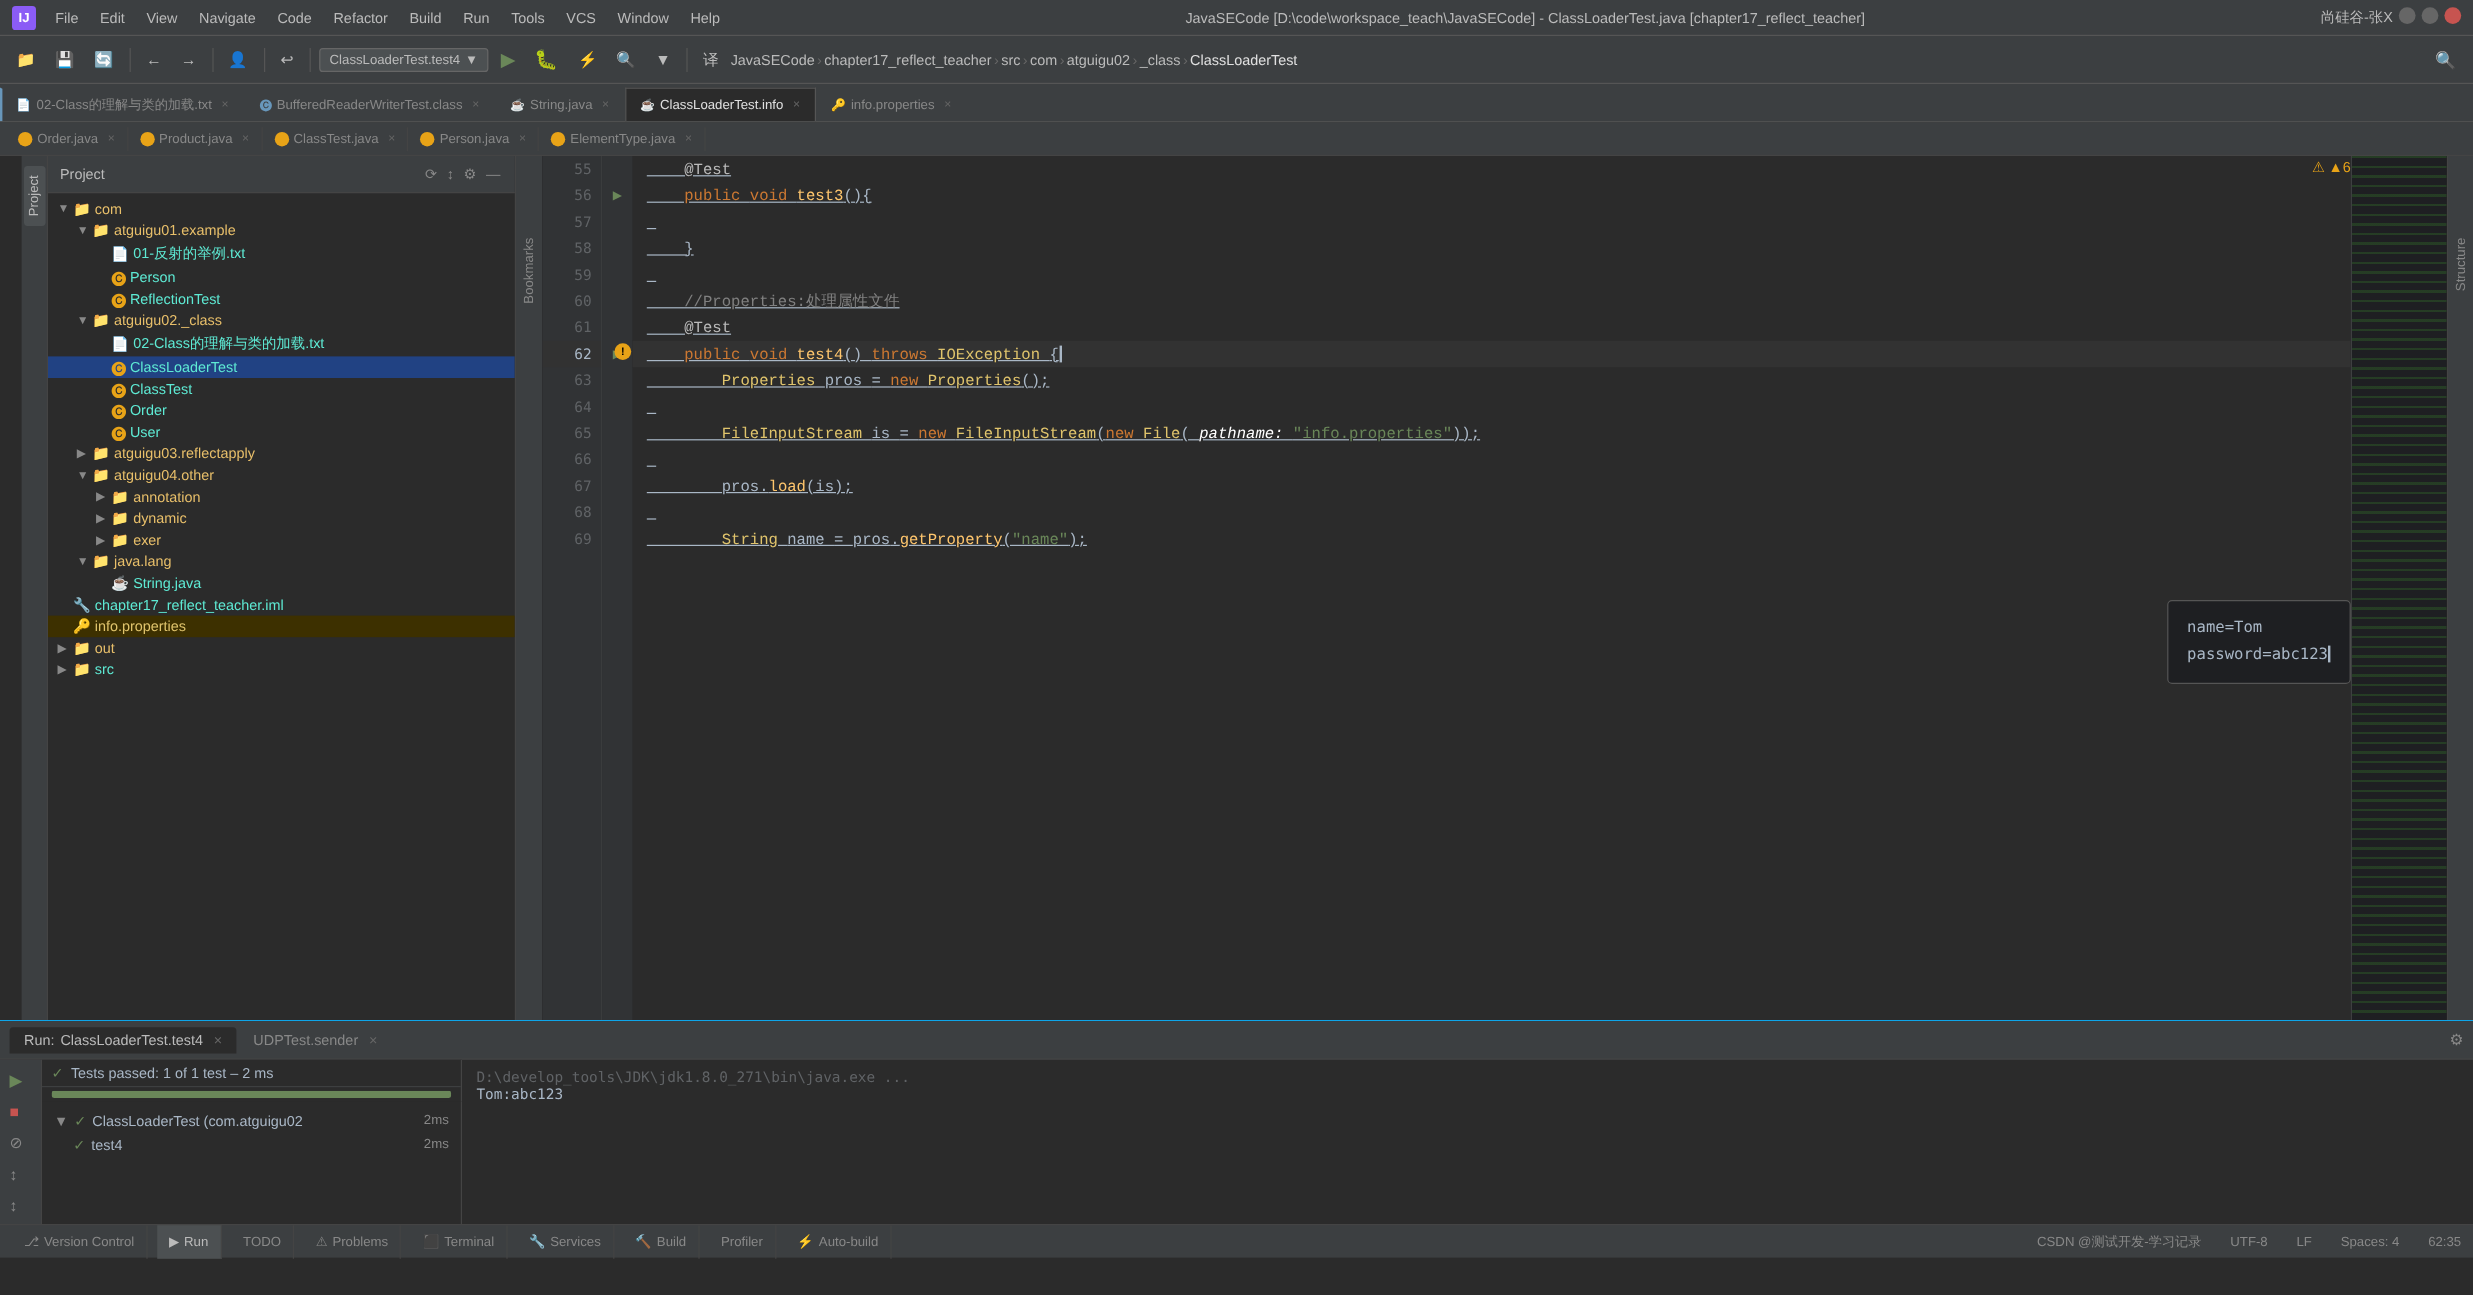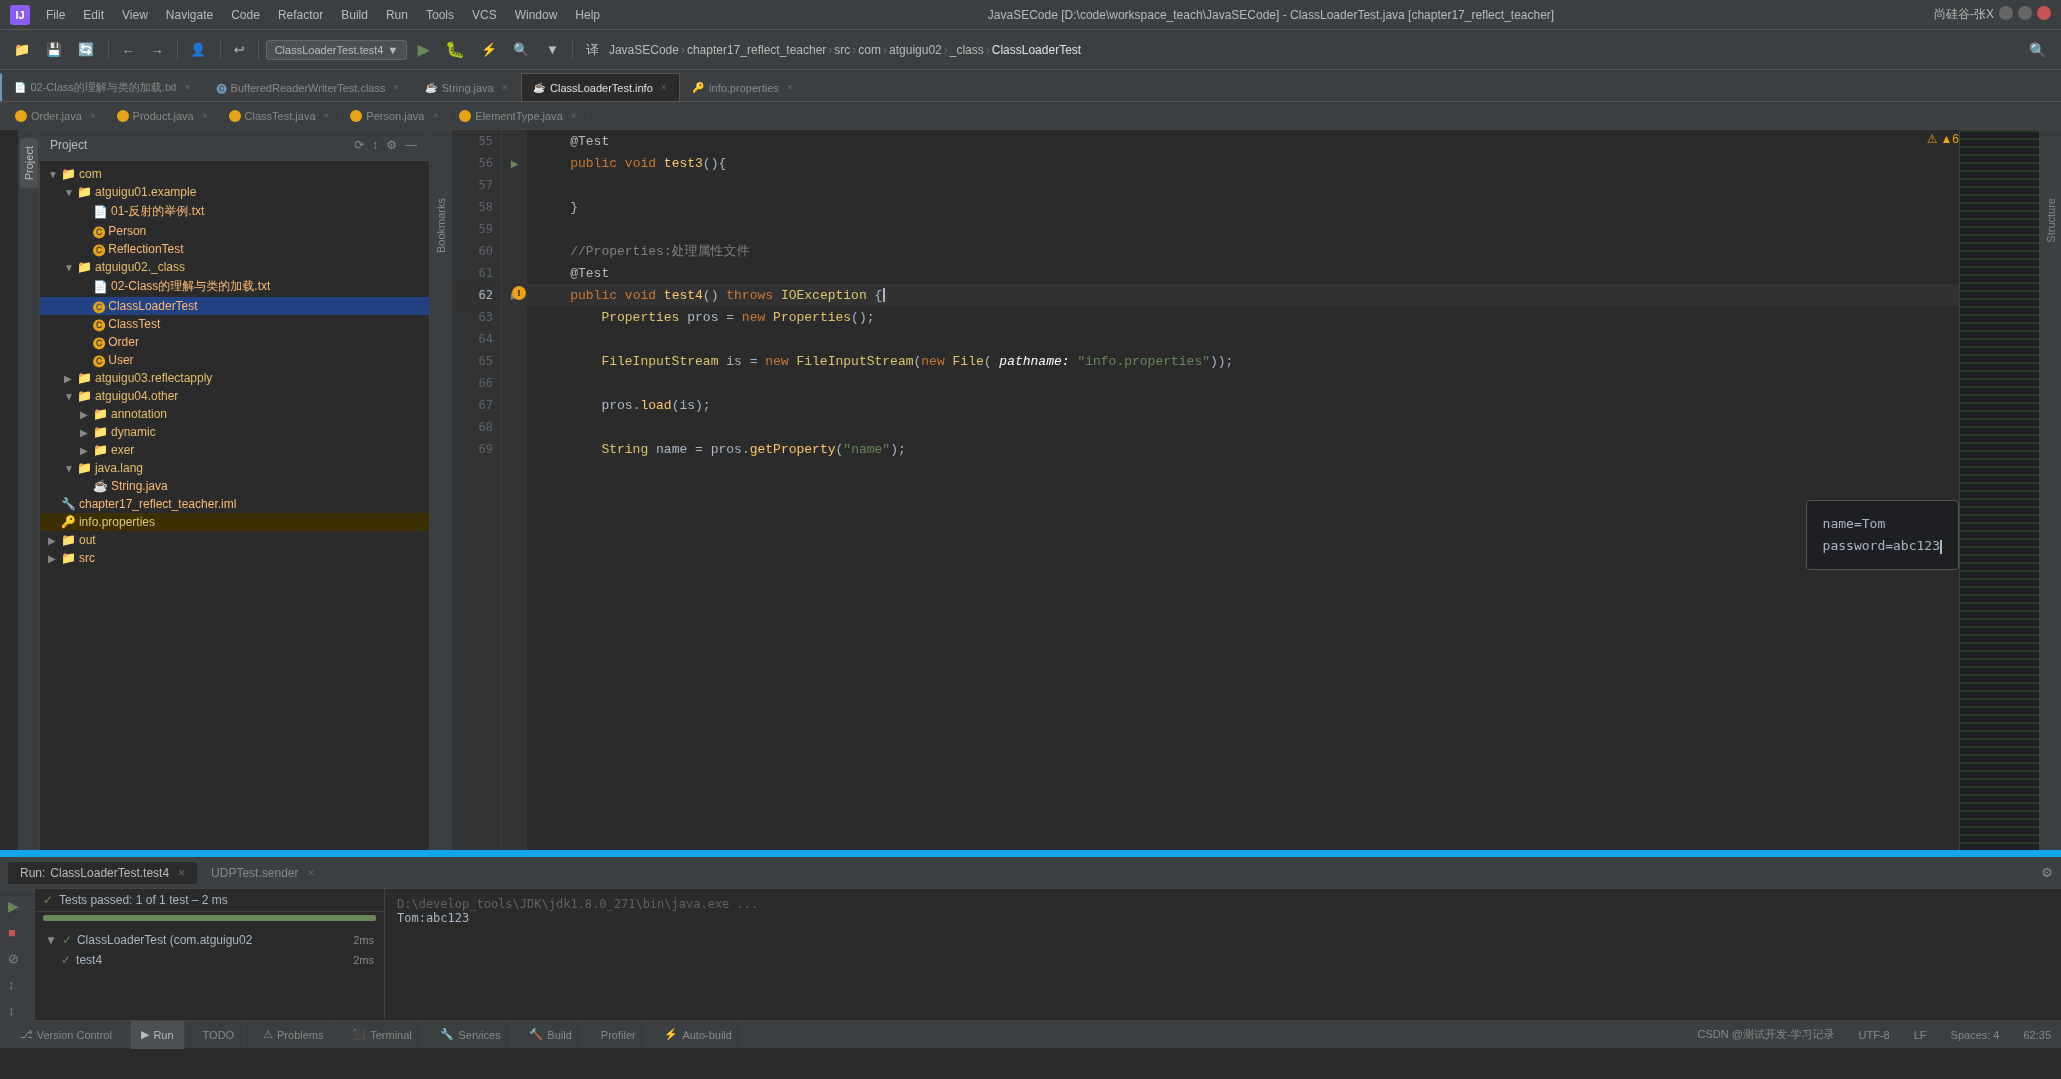--- a/index.html
+++ b/index.html
@@ -54,40 +54,40 @@
     #project-header .ph-actions { display: flex; gap: 4px; }
     #project-header .ph-btn { color: #888; font-size: 12px; cursor: pointer; padding: 2px; }
     #project-tree { flex: 1; overflow-y: auto; padding: 4px 0; }
     #project-tree::-webkit-scrollbar { width: 6px; }
     #project-tree::-webkit-scrollbar-track { background: #2b2b2b; }
     #project-tree::-webkit-scrollbar-thumb { background: #555; }
     
     .tree-item { padding: 2px 0; cursor: pointer; display: flex; align-items: center; gap: 3px; font-size: 12px; }
     .tree-item.selected { background: #214283; }
     .tree-item .ti-arrow { color: #888; font-size: 10px; width: 10px; }
-    .tree-item .ti-name { color: #fdba74; }
+    .tree-item .ti-name { color: #5eead4; }
     .tree-item .ti-name.folder { color: #e8bf6a; }
     
     
     #editor-area { flex: 1; background: #2b2b2b; display: flex; flex-direction: column; overflow: hidden; }
     
     
     .editor-content { display: flex; flex: 1; overflow: hidden; }
     .line-numbers { width: 50px; background: #313335; padding: 0; text-align: right; color: #606366; font-size: 13px; font-family: 'Consolas', monospace; padding-top: 0; overflow: hidden; border-right: 1px solid #3d3f40; }
     .line-num { padding: 0 8px; height: 22px; display: flex; align-items: center; justify-content: flex-end; font-size: 12px; }
     .line-num.active { color: #a9b7c6; background: #323232; }
     
     .gutter-icons { width: 20px; background: #313335; overflow: hidden; }
     .gutter-icon { height: 22px; display: flex; align-items: center; justify-content: center; font-size: 10px; }
     
     .code-lines { flex: 1; overflow-y: auto; overflow-x: auto; font-family: 'Consolas', 'Courier New', monospace; font-size: 13px; padding: 0; }
     .code-lines::-webkit-scrollbar { width: 8px; height: 8px; }
     .code-lines::-webkit-scrollbar-track { background: #2b2b2b; }
     .code-lines::-webkit-scrollbar-thumb { background: #555; }
-    .code-line { height: 22px; display: flex; align-items: center; padding: 0 12px; white-space: pre; }
+    .code-line { height: 22px; display: flex; align-items: center; padding: 0 12px; white-space: pre; text-decoration: underline; }
     .code-line.current-line { background: #323232; }
     
     
     .kw { color: #cc7832; }
     .ann { color: #bbb; }
     .fn { color: #ffc66d; }
     .str { color: #6a8759; }
     .cmt { color: #808080; }
     .cls { color: #e0c46c; }
     .var { color: #a9b7c6; }
@@ -96,21 +96,21 @@
     
     
     #tooltip-popup { position: absolute; right: 80px; top: 370px; background: #1e1f22; border: 1px solid #555; padding: 12px 16px; border-radius: 4px; font-family: 'Consolas', monospace; font-size: 13px; z-index: 100; }
     #tooltip-popup .tp-line { color: #a9b7c6; line-height: 22px; }
     
     
     .cursor { display: inline-block; width: 2px; height: 14px; background: #a9b7c6; vertical-align: middle; animation: blink 1s infinite; }
     @keyframes blink { 0%,100%{opacity:1} 50%{opacity:0} }
     
     
-    #run-panel { height: 170px; background: #2b2b2b; border-top: 7px solid #0ea5e9; display: flex; flex-direction: column; }
+    #run-panel { height: 170px; background: #2b2b2b; border-top: 1px solid #0ea5e9; display: flex; flex-direction: column; }
     #run-tabs { background: #3c3f41; height: 32px; display: flex; align-items: center; padding: 0 8px; gap: 2px; border-bottom: 1px solid #444; }
     #run-tabs .rt-tab { padding: 4px 12px; font-size: 12px; color: #888; cursor: pointer; border-radius: 3px 3px 0 0; display: flex; align-items: center; gap: 5px; }
     #run-tabs .rt-tab.active { background: #2b2b2b; color: #bbb; }
     #run-tabs .rt-settings { margin-left: auto; color: #888; font-size: 13px; cursor: pointer; }
     
     #run-content { display: flex; flex: 1; overflow: hidden; }
     #run-sidebar { width: 90px; background: #3c3f41; border-right: 1px solid #444; padding: 8px 4px; display: flex; flex-direction: column; gap: 4px; }
     #run-sidebar .rs-btn { color: #888; font-size: 13px; padding: 4px 6px; cursor: pointer; border-radius: 3px; display: flex; align-items: center; gap: 4px; }
     
     #run-tree { width: 350px; background: #2b2b2b; border-right: 1px solid #444; padding: 6px; overflow-y: auto; }

